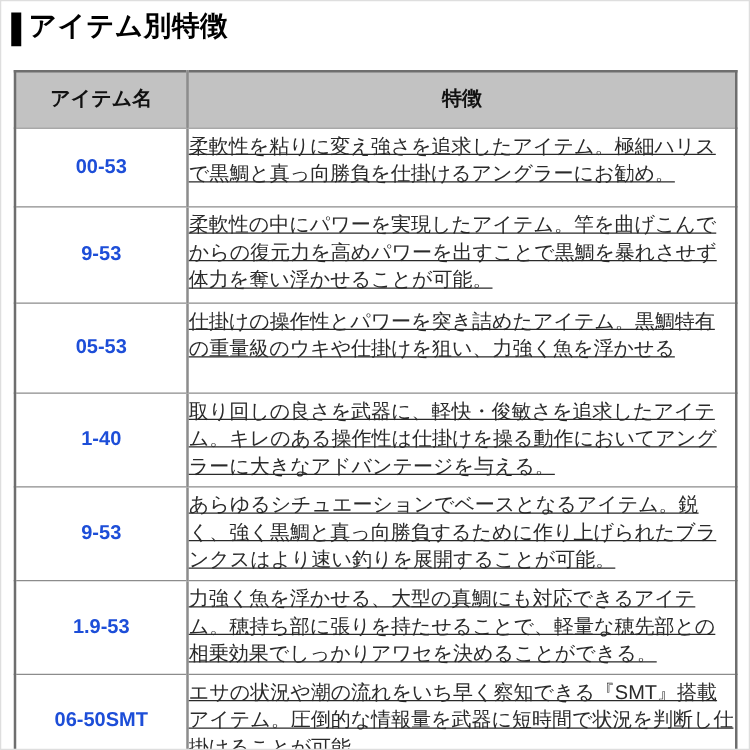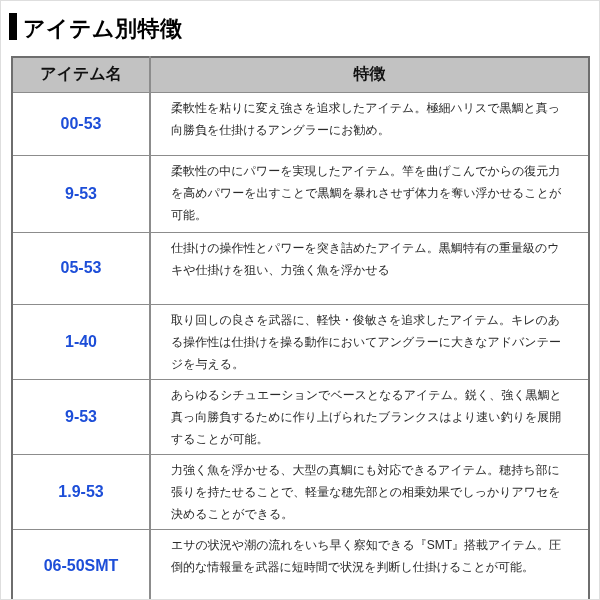--- a/index.html
+++ b/index.html
@@ -8,21 +8,21 @@
     width: 600px;
     height: 600px;
     background: #ffffff;
     border: 1px solid #dedede;
     font-family: "Liberation Sans", "DejaVu Sans", sans-serif;
     color: #1a1a1a;
     overflow: hidden;
   }
   .title-row {
     display: flex;
-    align-items: flex-end;
+    align-items: flex-start;
     margin: 9px 0 0 8px;
     height: 30px;
   }
   .title-bar {
     width: 8px;
     height: 27px;
     background: #000000;
     margin-right: 6px;
     flex: 0 0 auto;
   }
@@ -40,40 +40,41 @@
     margin: 16px 0 0 10px;
     border: 2px solid #6e6e6e;
   }
   .spec-table th, .spec-table td {
     border: 1px solid #8c8c8c;
     vertical-align: middle;
   }
   .spec-table col.col-item { width: 138px; }
   .spec-table col.col-feature { width: 439px; }
   .spec-table td:first-child, .spec-table th:first-child { border-right-width: 2px; }
-  .spec-table thead tr { height: 35px; }
+  .spec-table thead tr { height: 45px; }
   .spec-table th {
     background: #c2c2c2;
     font-size: 16px;
     font-weight: bold;
     text-align: center;
     color: #111111;
   }
   .spec-table td.item-name {
     text-align: center;
     font-weight: bold;
     font-size: 16px;
     color: #1d4ed8;
   }
   .spec-table td.feature {
-    font-size: 12px;
+    font-size: 16px;
     line-height: 22px;
     color: #2a2a2a;
-    padding: 4px 20px;
+    padding: 4px 0;
     vertical-align: top;
+    text-decoration: underline;
   }
   
   .spec-table tbody tr:nth-child(1) { height: 63px; }
   .spec-table tbody tr:nth-child(2) { height: 77px; }
   .spec-table tbody tr:nth-child(3) { height: 72px; }
   .spec-table tbody tr:nth-child(4) { height: 73px; }
   .spec-table tbody tr:nth-child(5) { height: 68px; }
   .spec-table tbody tr:nth-child(6) { height: 75px; }
   .spec-table tbody tr:nth-child(7) { height: 74px; }
 </style>

